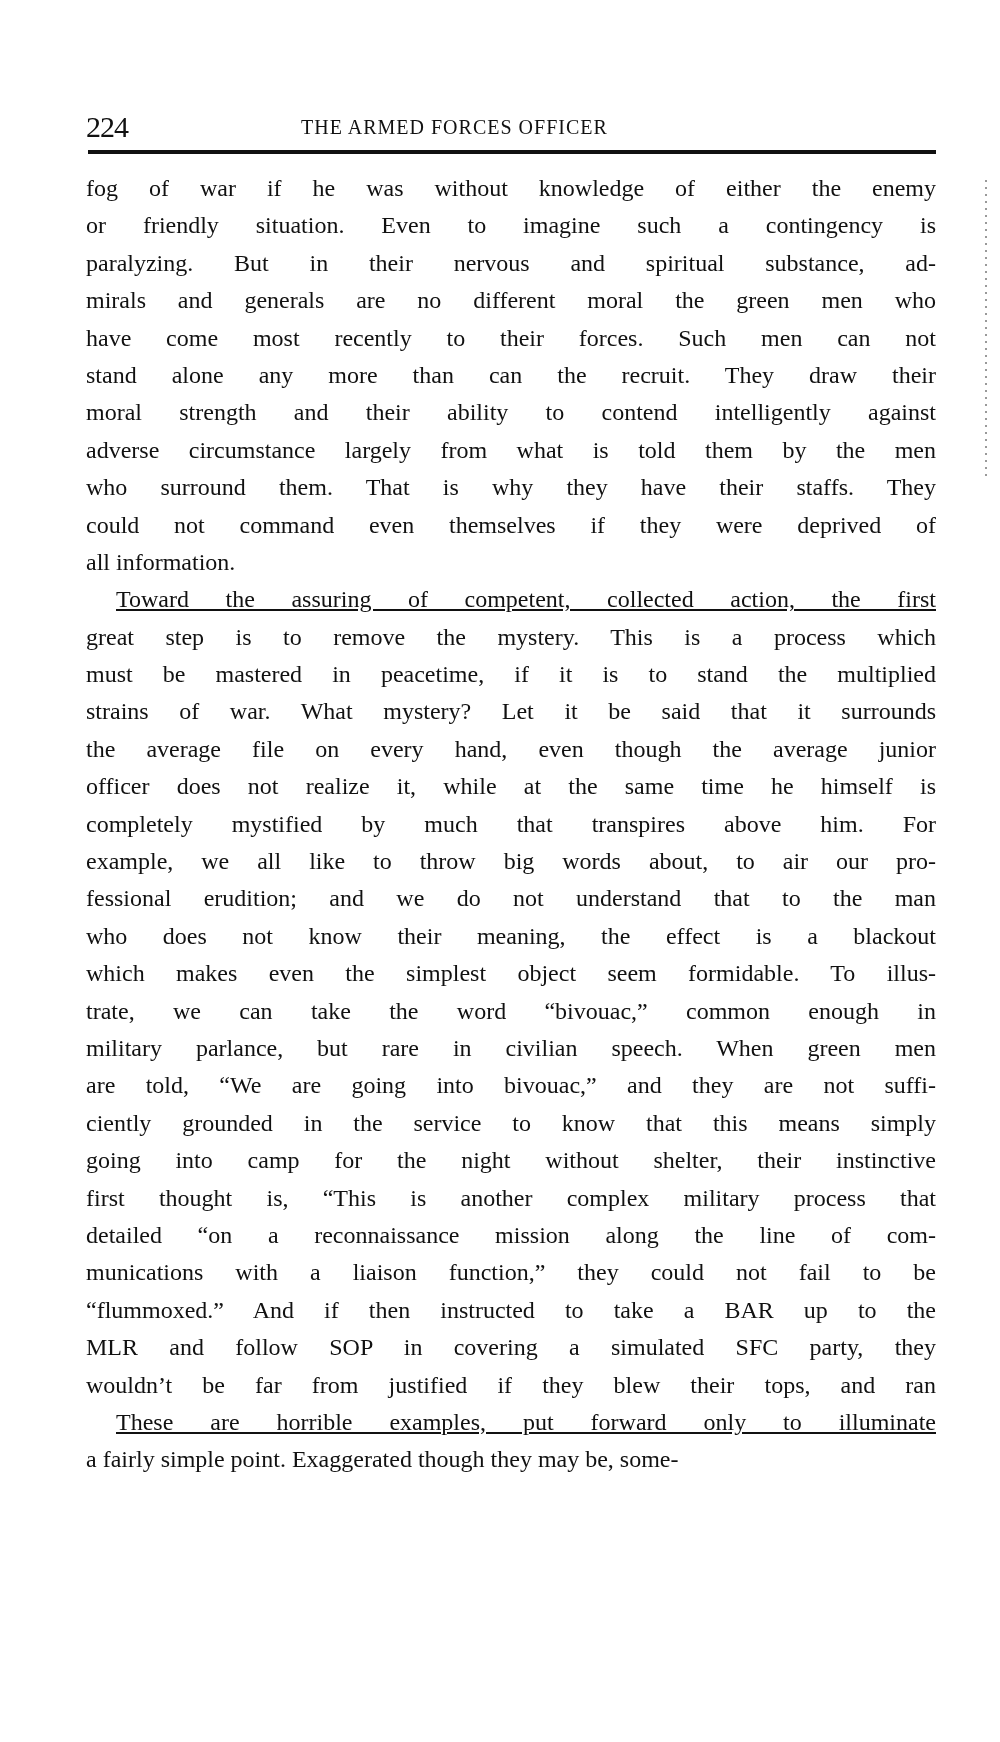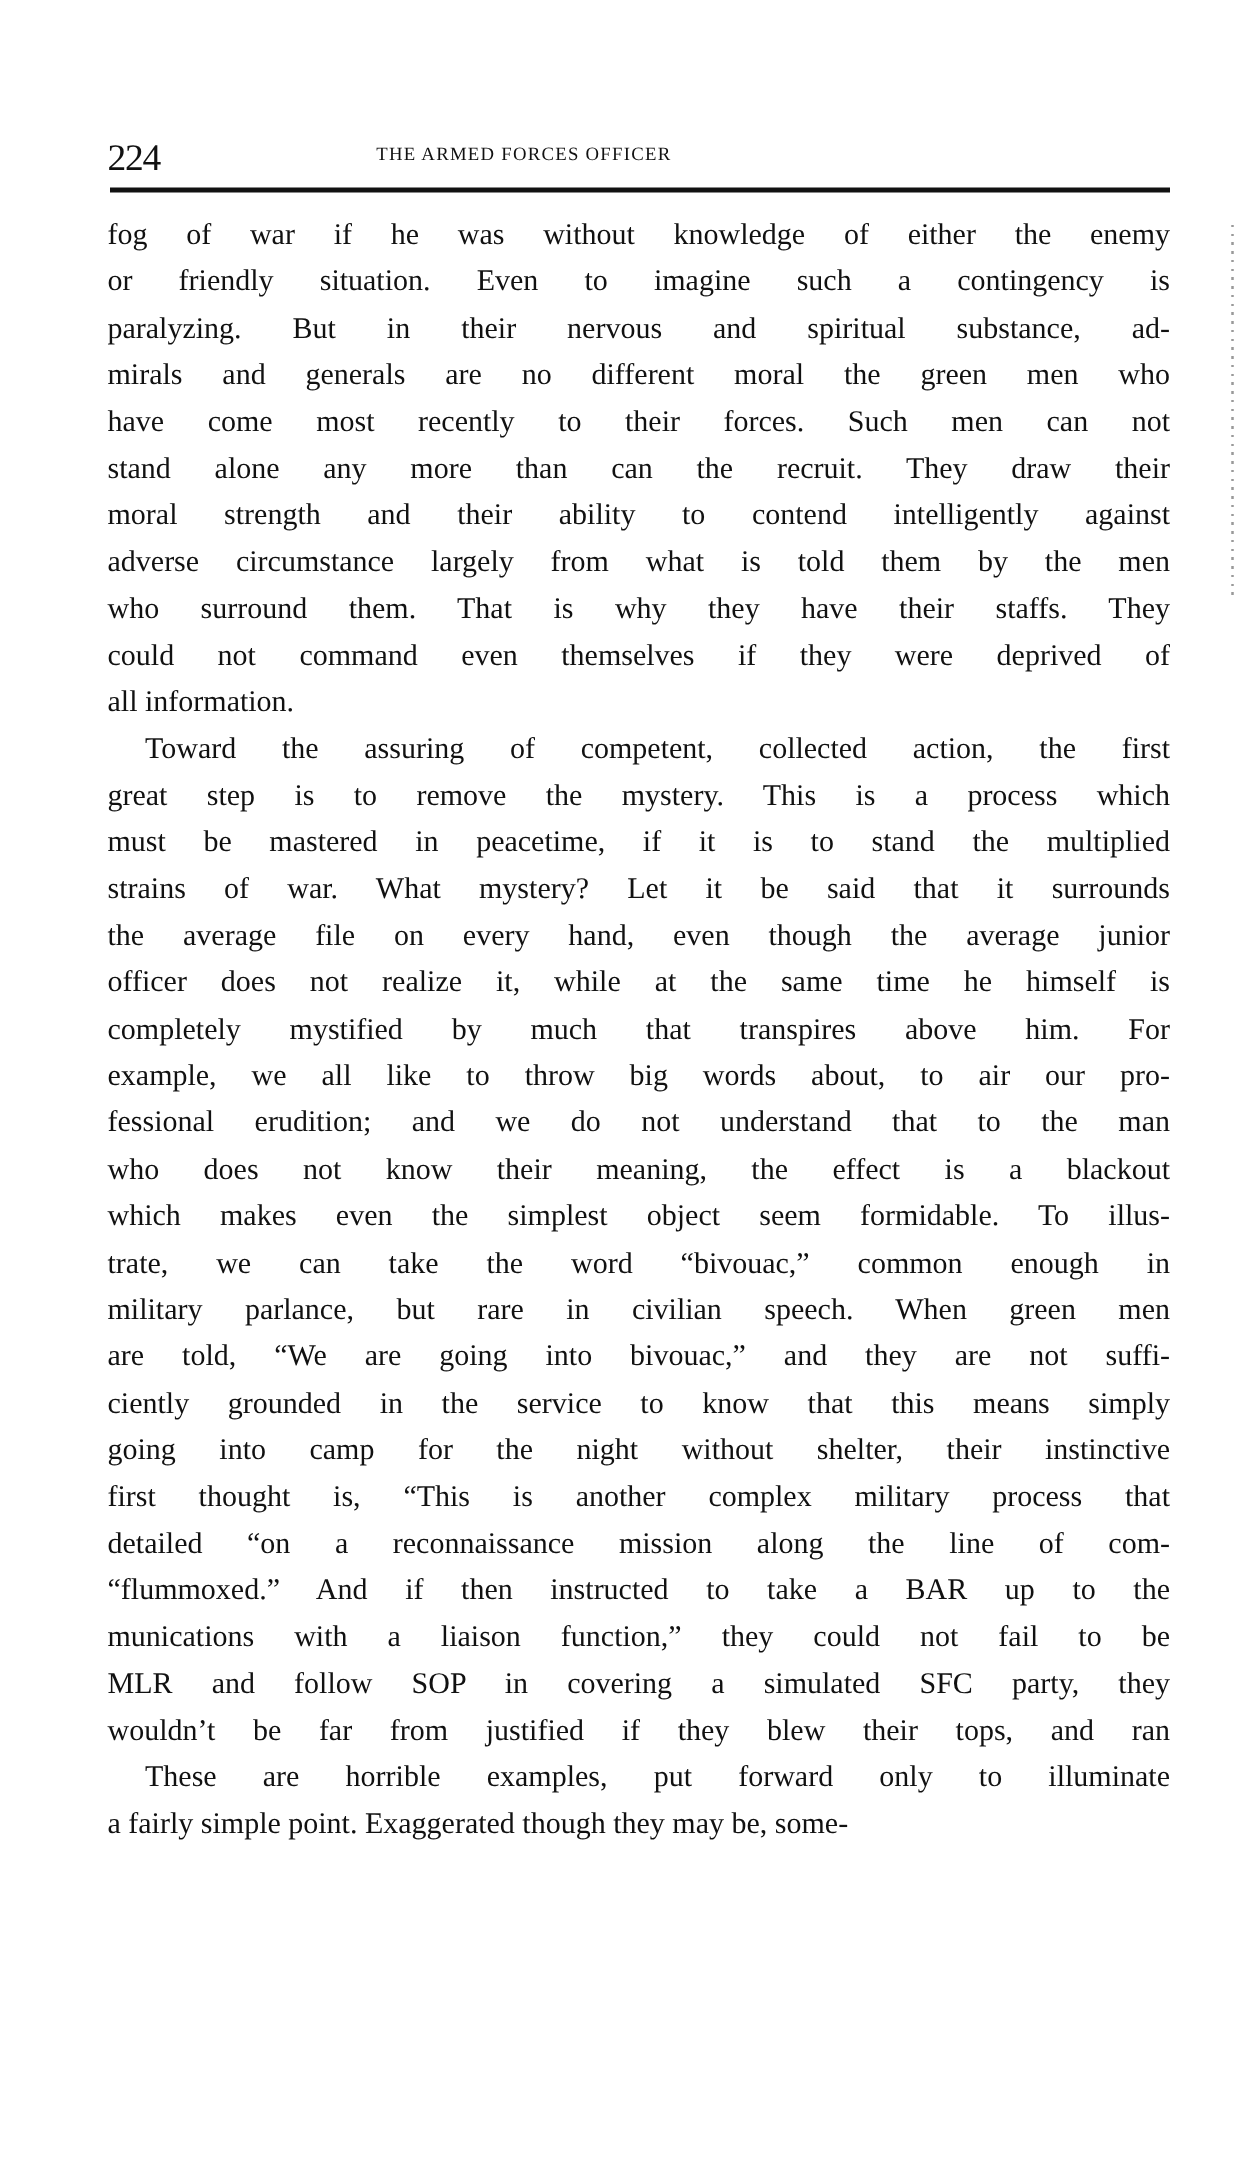--- a/index.html
+++ b/index.html
@@ -1,26 +1,26 @@
 <!DOCTYPE html>
 <html><head>
 <meta charset="utf-8">
 <style>
   html, body { margin: 0; padding: 0; background: #ffffff; }
   body { width: 1000px; height: 1742px; position: relative; overflow: hidden;
          font-family: "Liberation Serif", "DejaVu Serif", serif; color: #111; }
   .header { position: absolute; left: 86px; top: 110px; width: 850px; height: 40px; }
   .page-number { position: absolute; left: 0; top: 0; font-size: 30px; letter-spacing: -1px; }
-  .running-head { position: absolute; left: 215px; top: 6px; font-size: 15px; letter-spacing: 1px; }
+  .running-head { position: absolute; left: 215px; top: 6px; font-size: 20px; letter-spacing: 1px; }
   .header-rule { position: absolute; left: 88px; top: 150px; width: 848px; height: 4px; background: #111; }
   .body { position: absolute; left: 86px; top: 170px; width: 850px; }
   .line { font-size: 24px; line-height: 37.4px; height: 37.4px; white-space: nowrap;
           text-align: justify; text-align-last: justify; }
   .line.last { text-align-last: left; }
-  .line.indent { padding-left: 30px; }
+  .line.indent { padding-left: 30px; text-decoration: underline; }
   .margin-marks { position: absolute; left: 985px; top: 180px; width: 2px; height: 300px;
           background: repeating-linear-gradient(to bottom, #999 0 2px, transparent 2px 7px); }
 </style>
 </head>
 <body>
 
 <div class="header">
   <span class="page-number">224</span>
   <span class="running-head">THE ARMED FORCES OFFICER</span>
 </div>
@@ -53,22 +53,22 @@
       <div class="line">fessional erudition; and we do not understand that to the man</div>
       <div class="line">who does not know their meaning, the effect is a blackout</div>
       <div class="line">which makes even the simplest object seem formidable. To illus-</div>
       <div class="line">trate, we can take the word “bivouac,” common enough in</div>
       <div class="line">military parlance, but rare in civilian speech. When green men</div>
       <div class="line">are told, “We are going into bivouac,” and they are not suffi-</div>
       <div class="line">ciently grounded in the service to know that this means simply</div>
       <div class="line">going into camp for the night without shelter, their instinctive</div>
       <div class="line">first thought is, “This is another complex military process that</div>
       <div class="line">detailed “on a reconnaissance mission along the line of com-</div>
+      <div class="line">munications with a liaison function,” they could not fail to be</div>
       <div class="line">“flummoxed.” And if then instructed to take a BAR up to the</div>
-      <div class="line">munications with a liaison function,” they could not fail to be</div>
       <div class="line">MLR and follow SOP in covering a simulated SFC party, they</div>
       <div class="line">wouldn’t be far from justified if they blew their tops, and ran</div>
     </div>
     <div>
       <div class="line indent">These are horrible examples, put forward only to illuminate</div>
       <div class="line last">a fairly simple point. Exaggerated though they may be, some-</div>
     </div>
   </div>
 
 </body></html>

